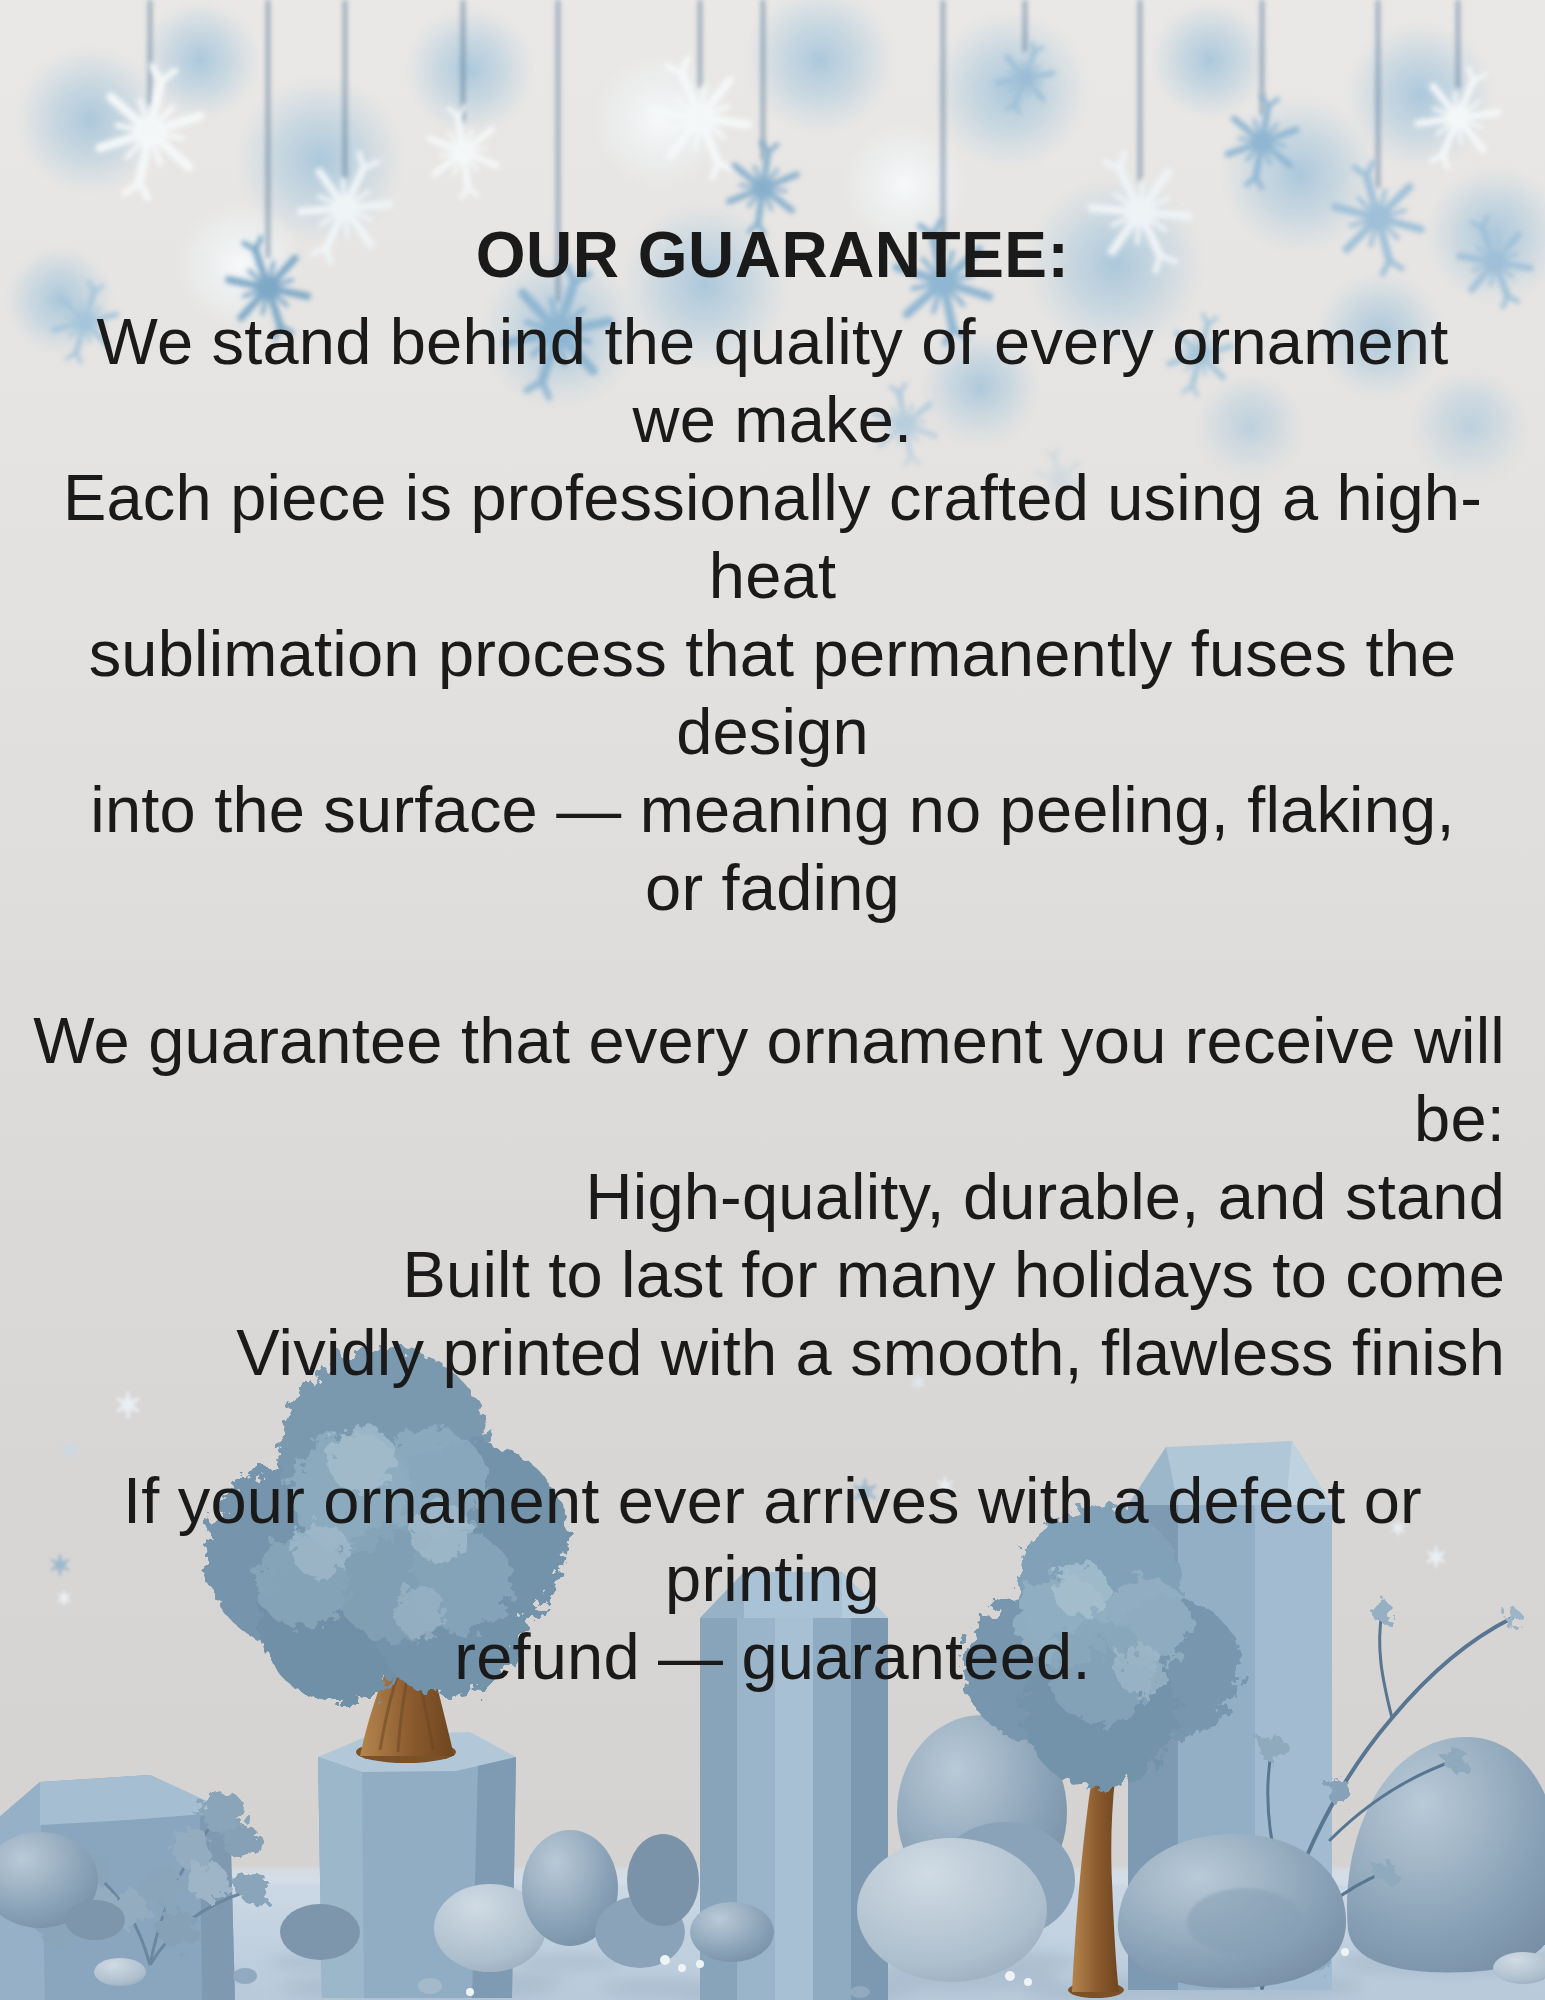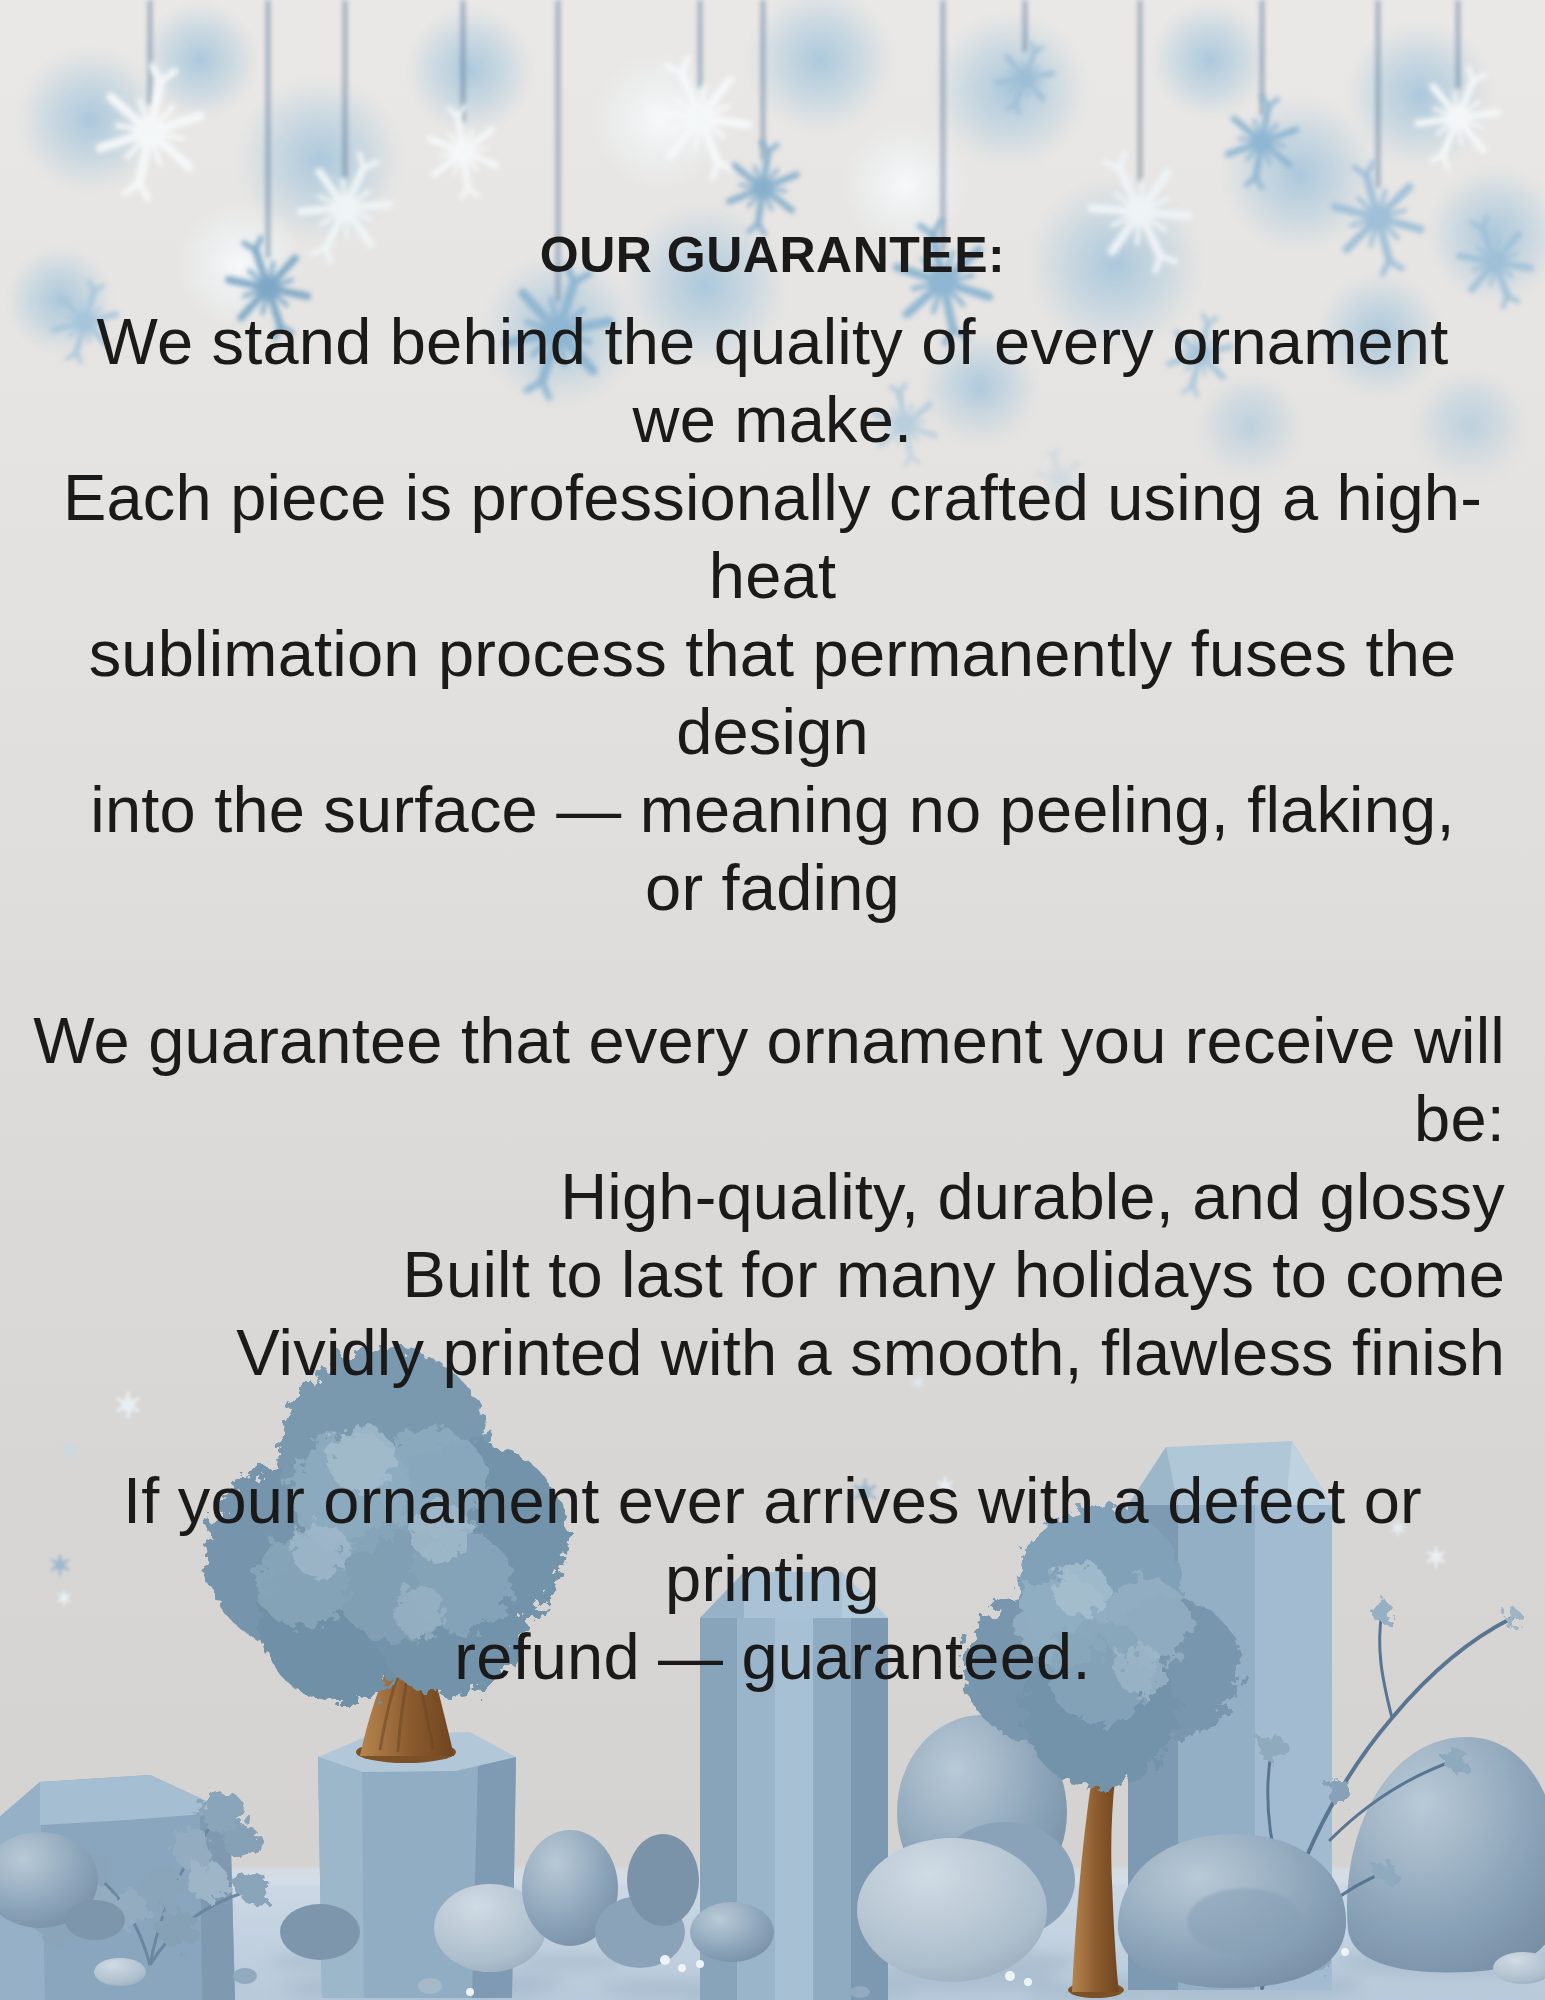--- a/index.html
+++ b/index.html
@@ -5,21 +5,21 @@
   html,body{margin:0;padding:0;}
   body{
     width:1545px;height:2000px;position:relative;overflow:hidden;
     background:linear-gradient(180deg,#eae8e6 0%,#e5e3e1 25%,#dedcda 50%,#d8d6d5 75%,#d3d2d1 100%);
     font-family:"Liberation Sans", sans-serif;
   }
   svg{display:block}
   .band{position:absolute;top:0;left:0;z-index:1}
   .scene{position:absolute;bottom:0;left:0;z-index:1}
   .text-layer{position:absolute;top:0;left:0;width:1545px;z-index:2;color:#1a1a1a;}
-  .doc-title{margin:226px 60px 0 60px;text-align:center;font-size:50px;line-height:58px;font-weight:800;letter-spacing:.5px;}
+  .doc-title{margin:226px 60px 0 60px;text-align:center;font-size:64px;line-height:58px;font-weight:800;letter-spacing:.5px;}
   .para{font-size:65px;line-height:78px;font-weight:300;letter-spacing:.2px;}
   .para.center{text-align:center;margin-left:55px;margin-right:55px;}
   .para.left{text-align:right;margin-right:40px;}
   .p-intro{margin-top:19px;}
   .p-promise{margin-top:75px;}
   .p-remedy{margin-top:70px;}
 </style>
 </head>
 <body>
 
@@ -123,21 +123,21 @@
 
   <div class="para center p-intro">
     <div>We stand behind the quality of every ornament we make.</div>
     <div>Each piece is professionally crafted using a high-heat</div>
     <div>sublimation process that permanently fuses the design</div>
     <div>into the surface — meaning no peeling, flaking, or fading</div>
   </div>
 
   <div class="para left p-promise">
     <div>We guarantee that every ornament you receive will be:</div>
-    <div>High-quality, durable, and glossy</div>
+    <div>High-quality, durable, and stand</div>
     <div>Built to last for many holidays to come</div>
     <div>Vividly printed with a smooth, flawless finish</div>
   </div>
 
   <div class="para center p-remedy">
     <div>If your ornament ever arrives with a defect or printing</div>
     <div>refund — guaranteed.</div>
   </div>
 </div>
 

